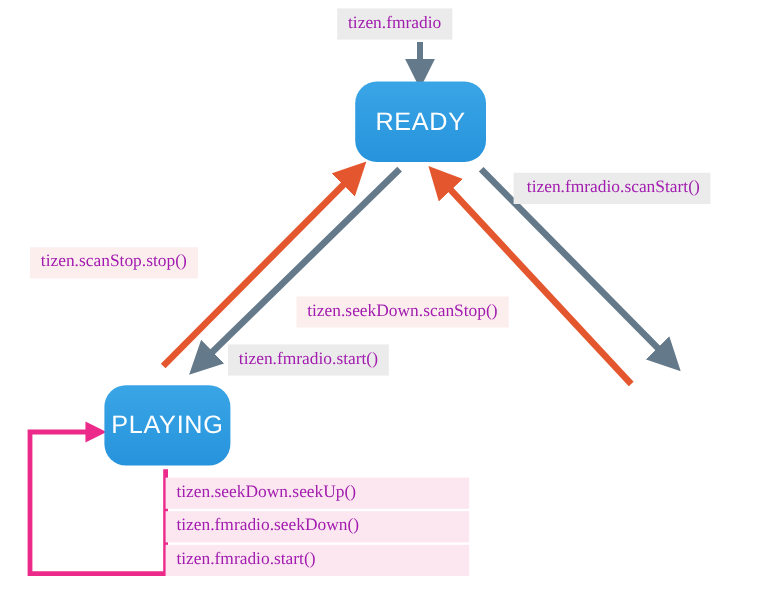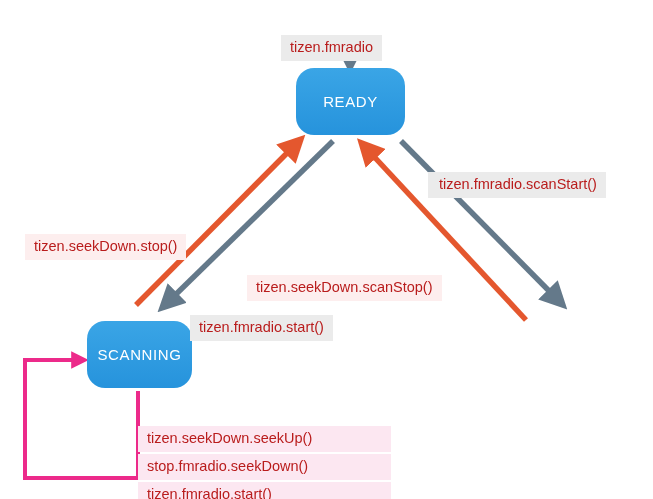--- a/index.html
+++ b/index.html
@@ -25,33 +25,32 @@
     height: 499px;
   }
   .state-node {
     position: absolute;
     display: flex;
     align-items: center;
     justify-content: center;
     border-radius: 18px;
     background: linear-gradient(180deg, #3AA5E6 0%, #2693DC 100%);
     color: #ffffff;
-    font-size: 15px;
+    font-size: 21px;
     letter-spacing: 0.6px;
     font-family: "Liberation Sans", sans-serif;
   }
   .edge-label {
     position: absolute;
     font-size: 14.5px;
-    color: #b91c1c;
+    color: #a21caf;
     white-space: nowrap;
     padding: 4px 9px 5px 9px;
-    font-family: Liberation Sans, sans-serif;
+    font-family: Liberation Serif, serif;
     line-height: 1.15;
-    margin-top: 28px;
   }
   .label-gray { background: #ebebeb; }
   .label-pink { background: #fdeeee; }
   .label-loop { background: #fce7f1; }
 </style>
 </head>
 <body>
 
 <div id="diagram-root">
 
@@ -81,31 +80,31 @@
     <path d="M 138,391 L 138,478 L 25,478 L 25,360 L 80,360" fill="none" stroke="#EC2A8A" stroke-width="4" marker-end="url(#head-magenta)"></path>
   </svg>
 
   <div class="edge-label label-gray" style="left:281px; top:7px;">tizen.fmradio</div>
 
   <div class="state-node" style="left:296px; top:68px; width:109px; height:67px;">
     <span>READY</span>
   </div>
 
   <div class="state-node" style="left:87px; top:321px; width:105px; height:67px;">
-    <span>SCANNING</span>
+    <span>PLAYING</span>
   </div>
 
 
-  <div class="edge-label label-pink" style="left:25px; top:206px;">tizen.seekDown.stop()</div>
+  <div class="edge-label label-pink" style="left:25px; top:206px;">tizen.scanStop.stop()</div>
 
   <div class="edge-label label-gray" style="left:428px; top:144px;padding-left:11px;">tizen.fmradio.scanStart()</div>
 
   <div class="edge-label label-pink" style="left:247px; top:247px;">tizen.seekDown.scanStop()</div>
 
   <div class="edge-label label-gray" style="left:190px; top:287px;">tizen.fmradio.start()</div>
 
   <div class="edge-label label-loop" style="left:138px; top:398px; width:235px;">tizen.seekDown.seekUp()</div>
 
-  <div class="edge-label label-loop" style="left:138px; top:426px; width:235px;">stop.fmradio.seekDown()</div>
+  <div class="edge-label label-loop" style="left:138px; top:426px; width:235px;">tizen.fmradio.seekDown()</div>
 
   <div class="edge-label label-loop" style="left:138px; top:454px; width:235px;">tizen.fmradio.start()</div>
 
 </div>
 
 </body></html>

